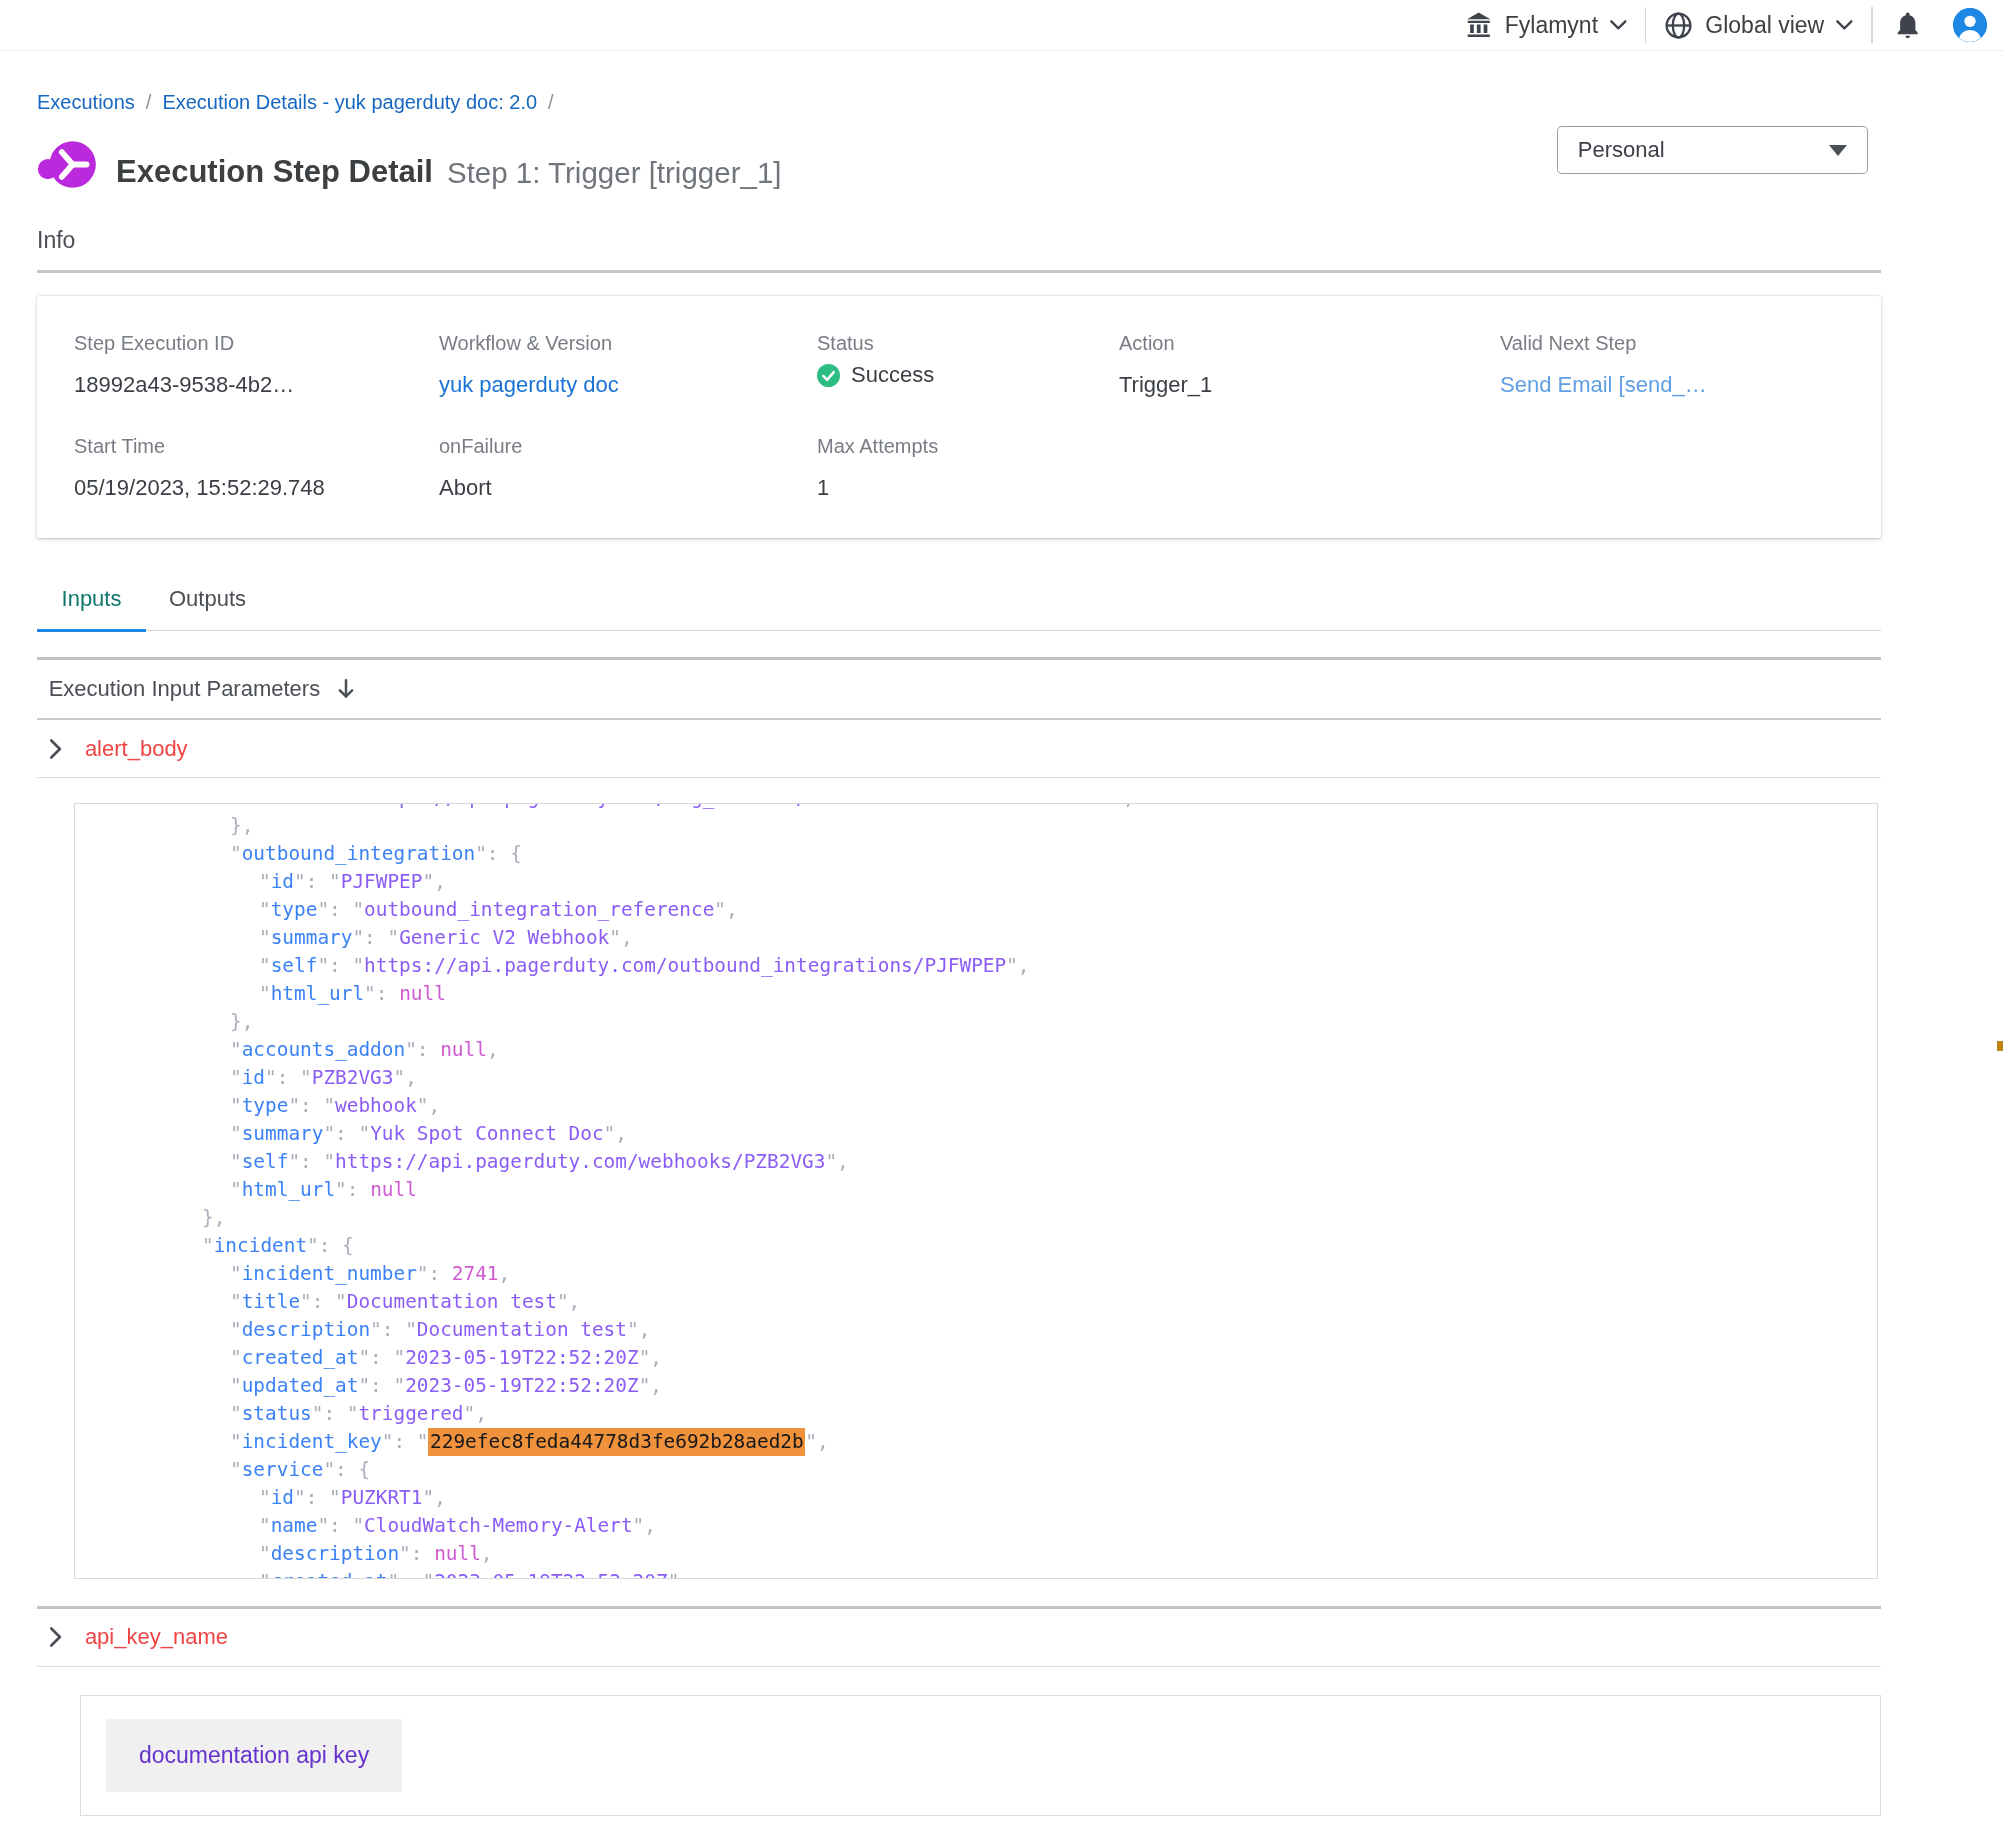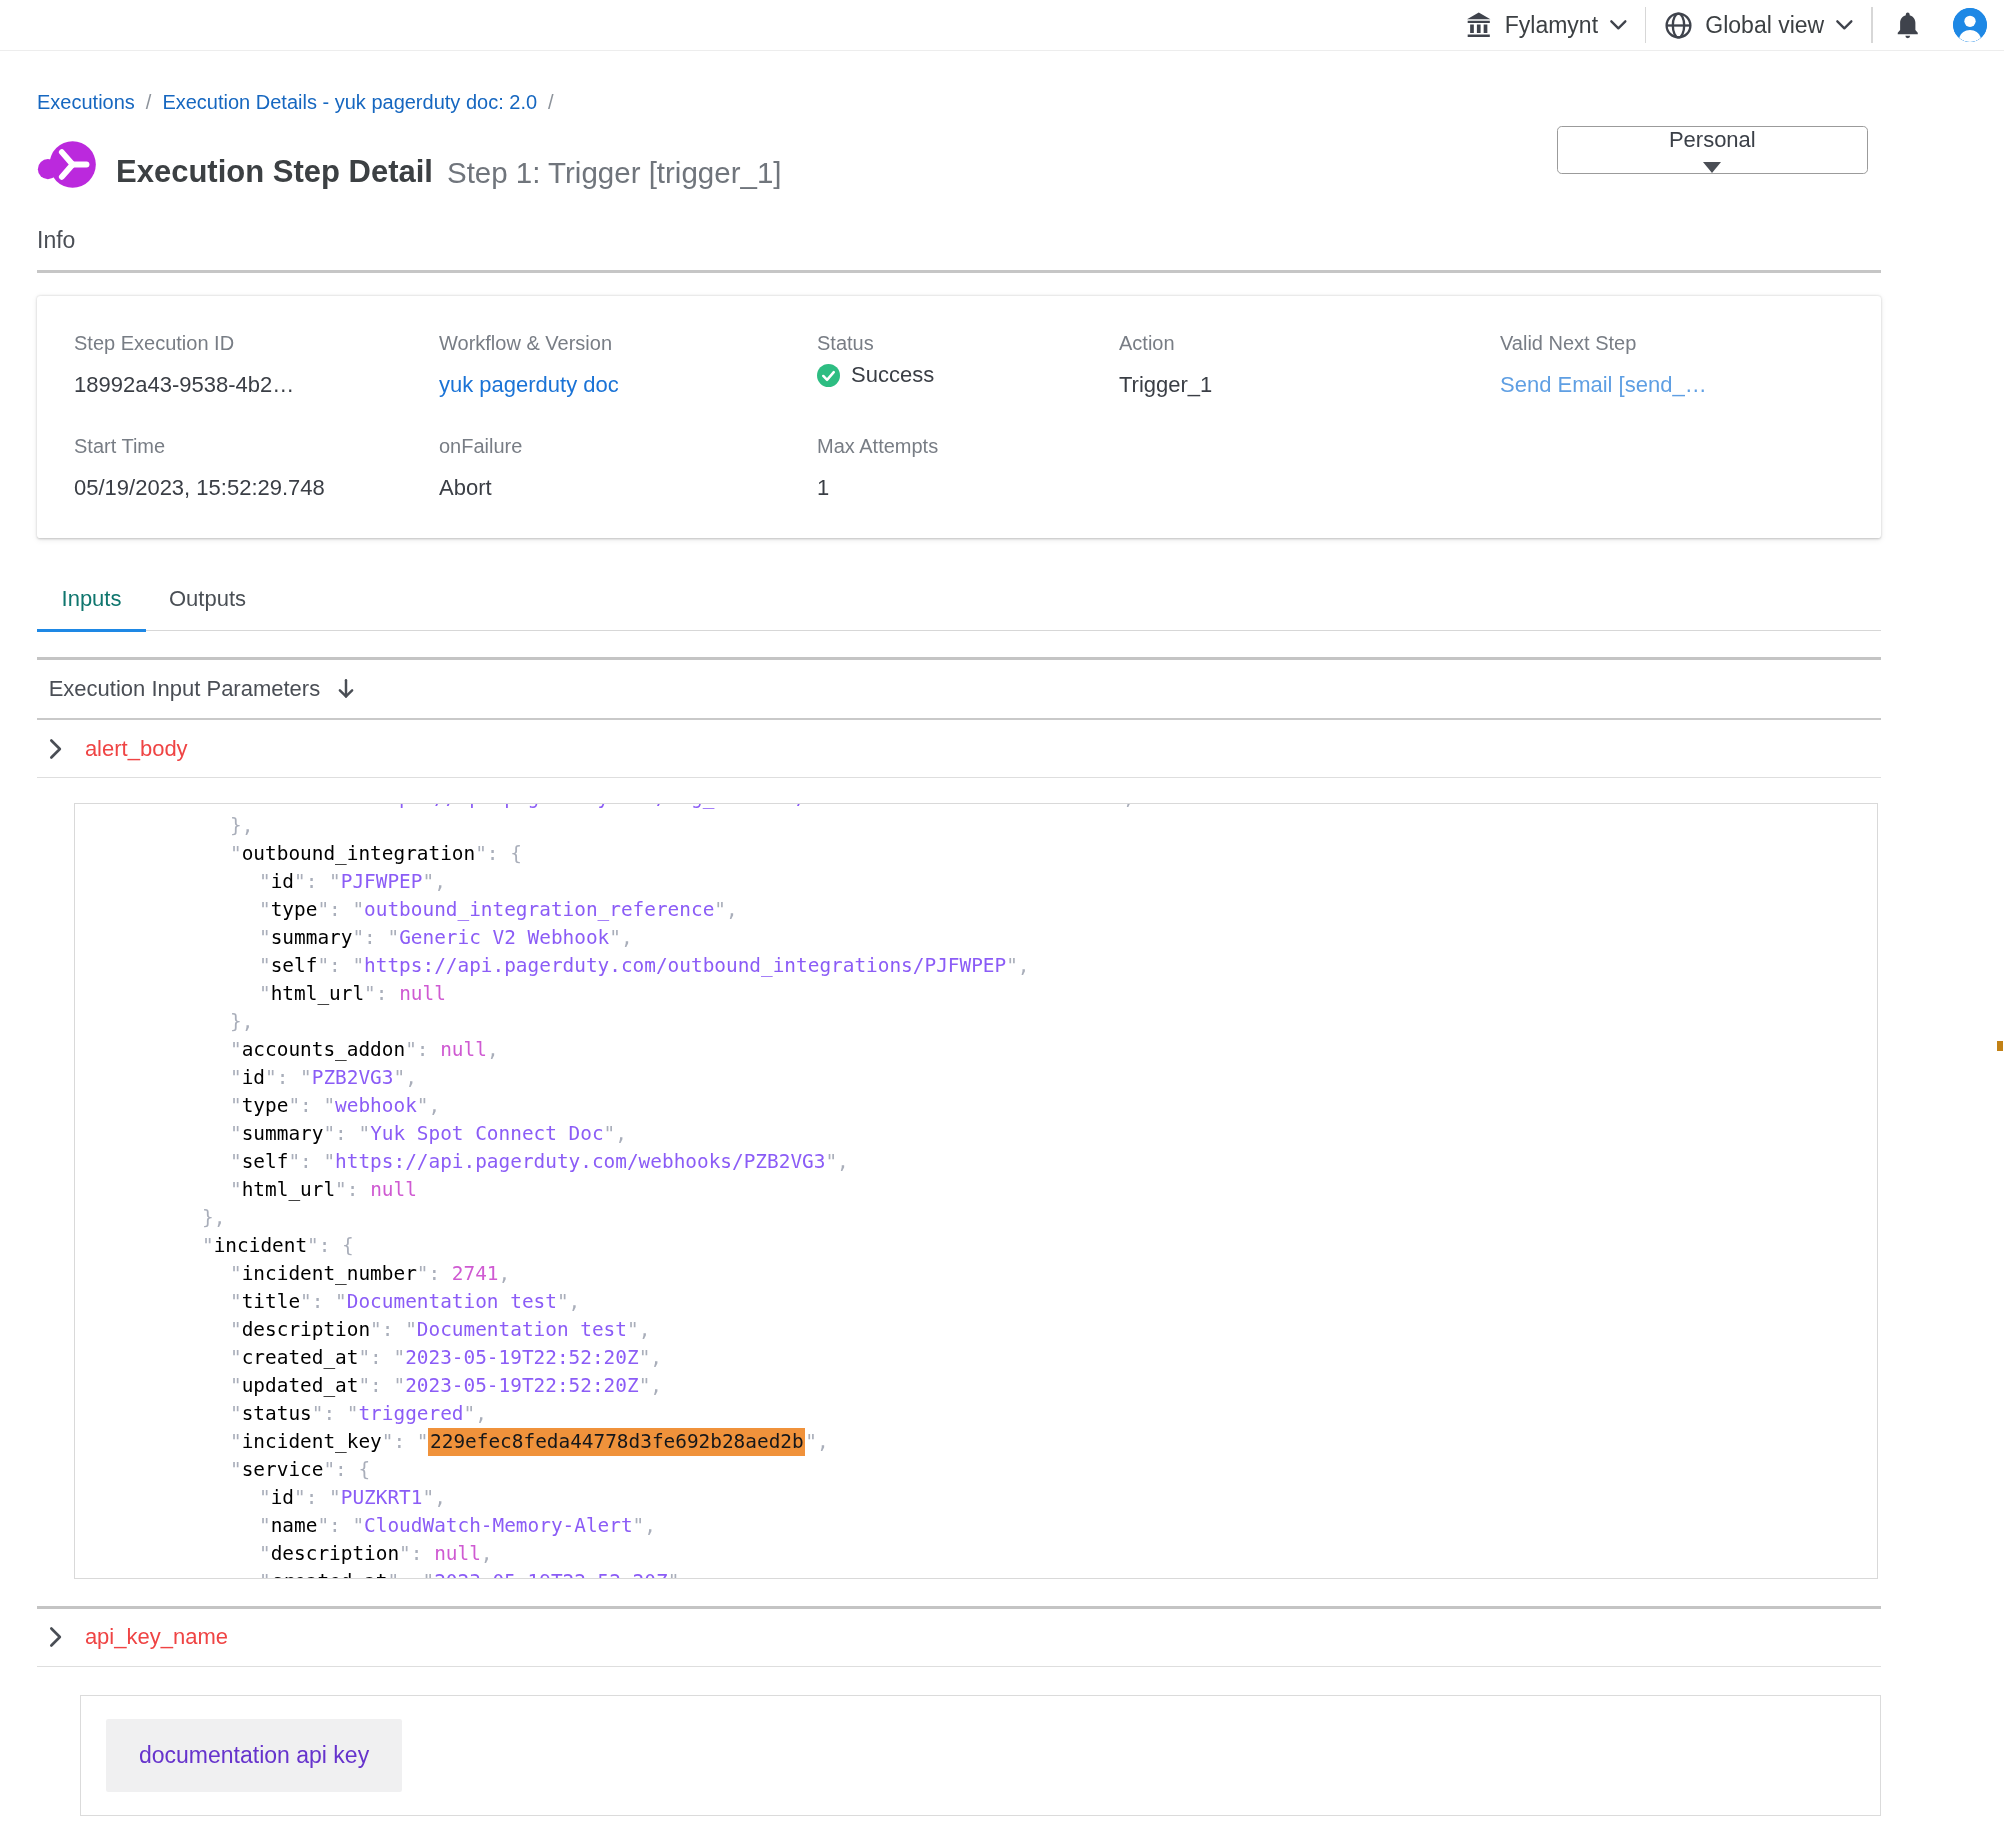--- a/index.html
+++ b/index.html
@@ -20,21 +20,21 @@
   
   .main { width:1844px; margin:0 0 0 37px; position:relative; }
   .breadcrumb { margin-top:40px; font-size:20px; color:#9aa0a6; }
   .breadcrumb a { color:#1667c0; text-decoration:none; }
   .crumb-sep { margin:0 11px; color:#8d939b; }
   .title-row { margin-top:20px; display:flex; align-items:flex-end; position:relative; height:56px; }
   .title-main { font-size:31px; font-weight:bold; color:#3c4043; margin-left:17px; }
   .title-sub  { font-size:29.5px; font-weight:normal; color:#70757c; margin-left:14px; }
   .scope-select { position:absolute; right:13.2px; top:-7.8px; width:311px; height:48px;
     border:1.6px solid #9b9b9b; border-radius:4.7px; display:flex; align-items:center;
-    justify-content:space-between; padding:0 20px; cursor:pointer; background:#fff;flex-direction:column; }
+    justify-content:space-between; padding:0 20px; cursor:pointer; background:#fff; }
   .scope-select span { font-size:22px; color:#3b4048; }
   .caret-down { width:0; height:0; border-left:9.3px solid transparent; border-right:9.3px solid transparent;
     border-top:11.7px solid #4a4e55; }
   .info-heading { margin-top:37px; font-size:23px; color:#4a4e55; }
   .rule-thick { height:3.1px; background:#c6c6c6; }
   .info-rule { margin-top:15.5px; }
   
   .info-card { margin-top:23px; background:#fff; border-radius:3.1px;
     box-shadow:0 0.8px 2.3px rgba(0,0,0,.2), 0 1.6px 6.2px rgba(0,0,0,.08);
     padding:36px 0 37px 37px; display:grid;
@@ -55,21 +55,21 @@
   .param-head-label { font-size:22px; color:#4a4e55; }
   .expand-row { height:58px; display:flex; align-items:center; padding-left:11.7px; gap:23px; cursor:pointer; }
   .expand-row.bordered { border-bottom:1.6px solid #dedede; }
   .expand-label { font-size:22px; color:#ef4444; }
   
   .code-card { margin:25px 3.1px 0 37px; height:776px; border:1.6px solid #d9d9d9;
     overflow:hidden; background:#fff; }
   .code-lines { margin-top:-20px; font-family:"DejaVu Sans Mono", monospace;
     font-size:19.4px; line-height:28px; white-space:pre; }
   .code-line { height:28px; }
-  .tk-k { color:#000000; }
+  .tk-k { color:#3b82f6; }
   .tk-s { color:#8b5cf6; }
   .tk-n { color:#cf5ad2; }
   .tk-p { color:#a9aeba; }
   .tk-m { background:#f0923b; color:#15171a; padding:2.3px 1.6px; }
   
   .api-card { margin:28px 0 0 43px; height:121px; border:1.6px solid #dbdbdb;
     padding:23px 0 0 25px; background:#fff; }
   .chip { display:inline-flex; align-items:center; background:#f0f0f1; border-radius:2.3px;
     padding:0 33px; height:73px; font-size:23px; color:#6633cc; cursor:pointer; }
   .bottom-space { height:31px; }

